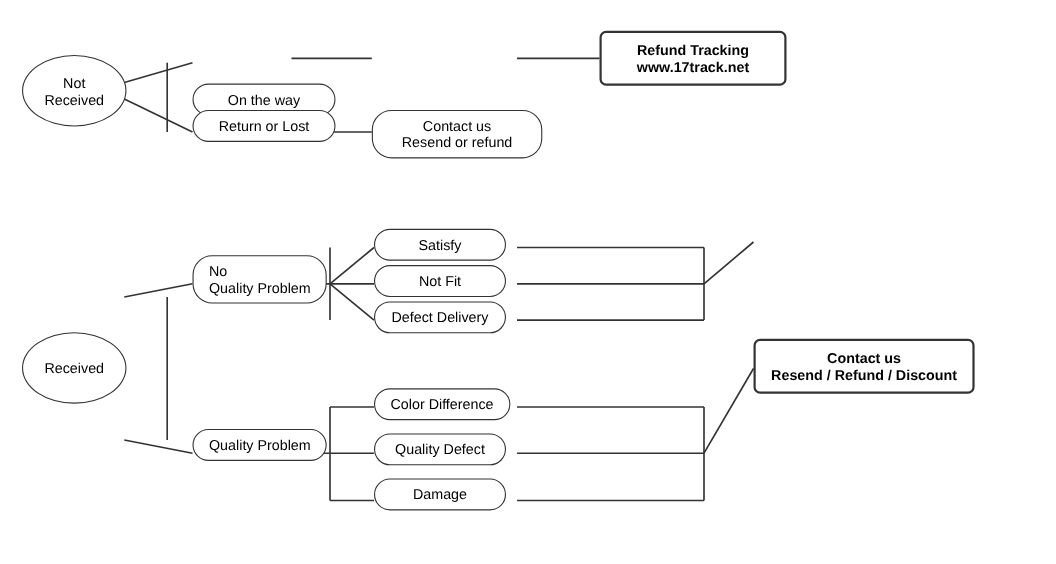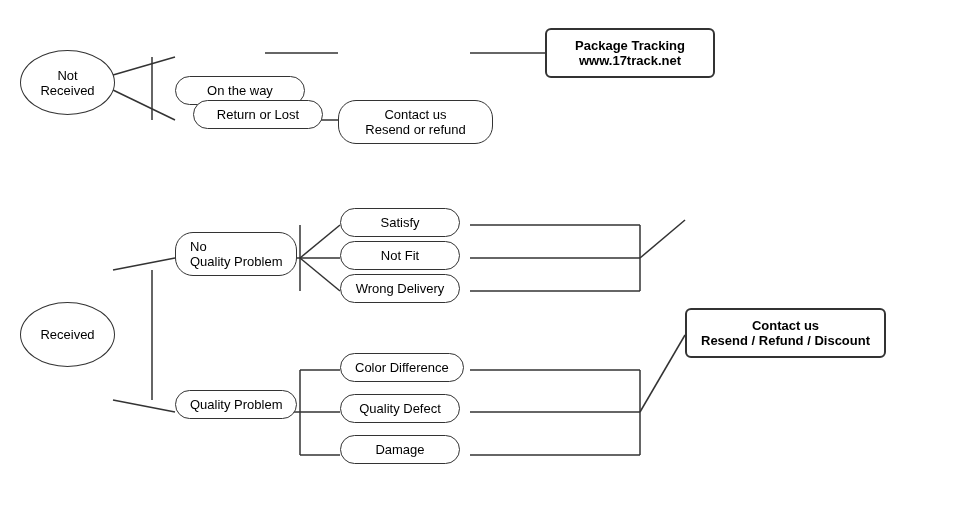--- a/index.html
+++ b/index.html
@@ -127,27 +127,27 @@
 
   <div class="node oval" style="left:20px;top:50px;width:95px;height:65px;">
     <span style="white-space:pre-line;font-size:13px;">Not
 Received</span>
   </div>
 
   <div class="node rect" style="left:175px;top:36px;margin-top:40px;">
     <span>On the way</span>
   </div>
 
-  <div class="node rect" style="left:193px;top:100px;">
+  <div class="node rect" style="left:175px;top:100px;">
     <span>Return or Lost</span>
   </div>
 
 
   <div class="node rect-wide" style="left:545px;top:28px;min-width:170px;font-weight:bold;">
-    <span style="white-space:pre-line;text-align:center;">Package Tracking
+    <span style="white-space:pre-line;text-align:center;">Refund Tracking
 www.17track.net</span>
   </div>
 
   <div class="node rect" style="left:338px;top:100px;min-width:155px;">
     <span style="white-space:pre-line;text-align:center;">Contact us
 Resend or refund</span>
   </div>
 
   <div class="node oval" style="left:20px;top:302px;width:95px;height:65px;">
     <span style="font-size:13px;">Received</span>
@@ -164,21 +164,21 @@
 
   <div class="node rect" style="left:340px;top:208px;min-width:120px;text-align:right;">
     <span>Satisfy</span>
   </div>
 
   <div class="node rect" style="left:340px;top:241px;min-width:120px;">
     <span>Not Fit</span>
   </div>
 
   <div class="node rect" style="left:340px;top:274px;min-width:120px;">
-    <span>Wrong Delivery</span>
+    <span>Defect Delivery</span>
   </div>
 
   <div class="node rect" style="left:340px;top:353px;min-width:120px;">
     <span>Color Difference</span>
   </div>
 
   <div class="node rect" style="left:340px;top:394px;min-width:120px;">
     <span>Quality Defect</span>
   </div>
 

